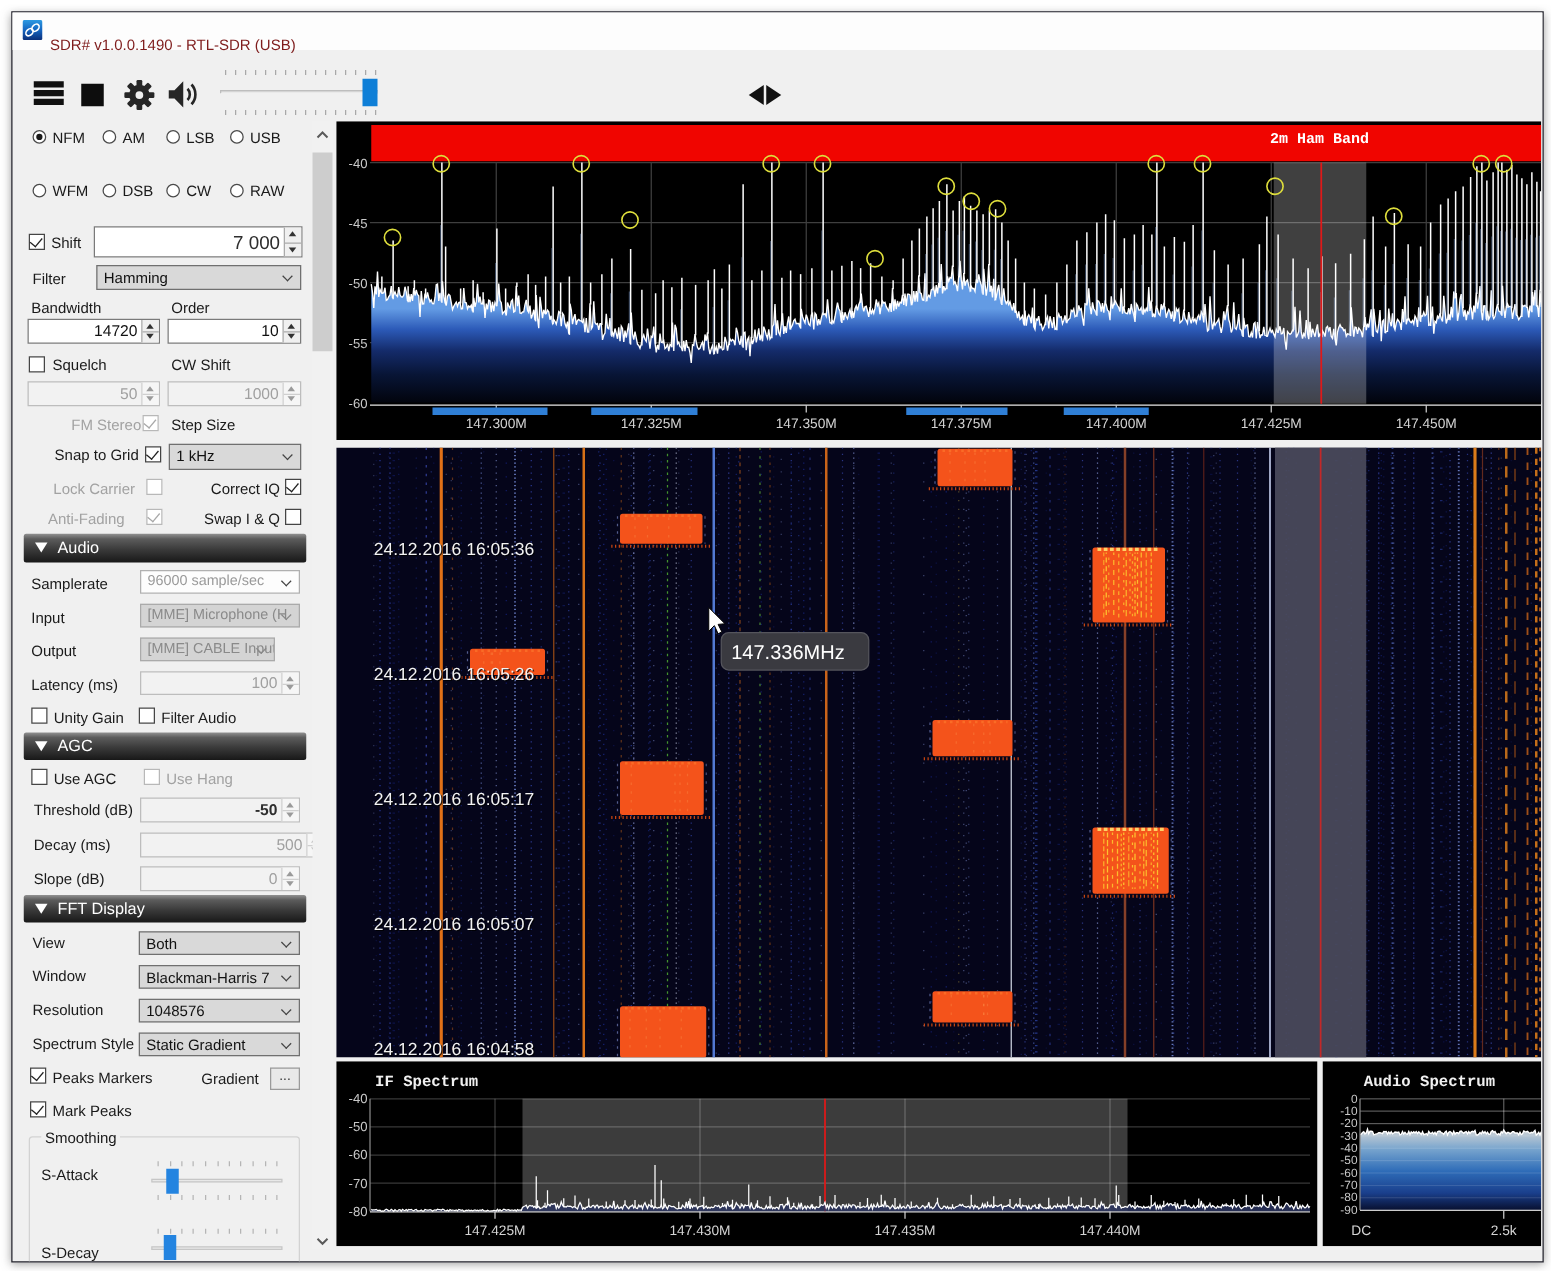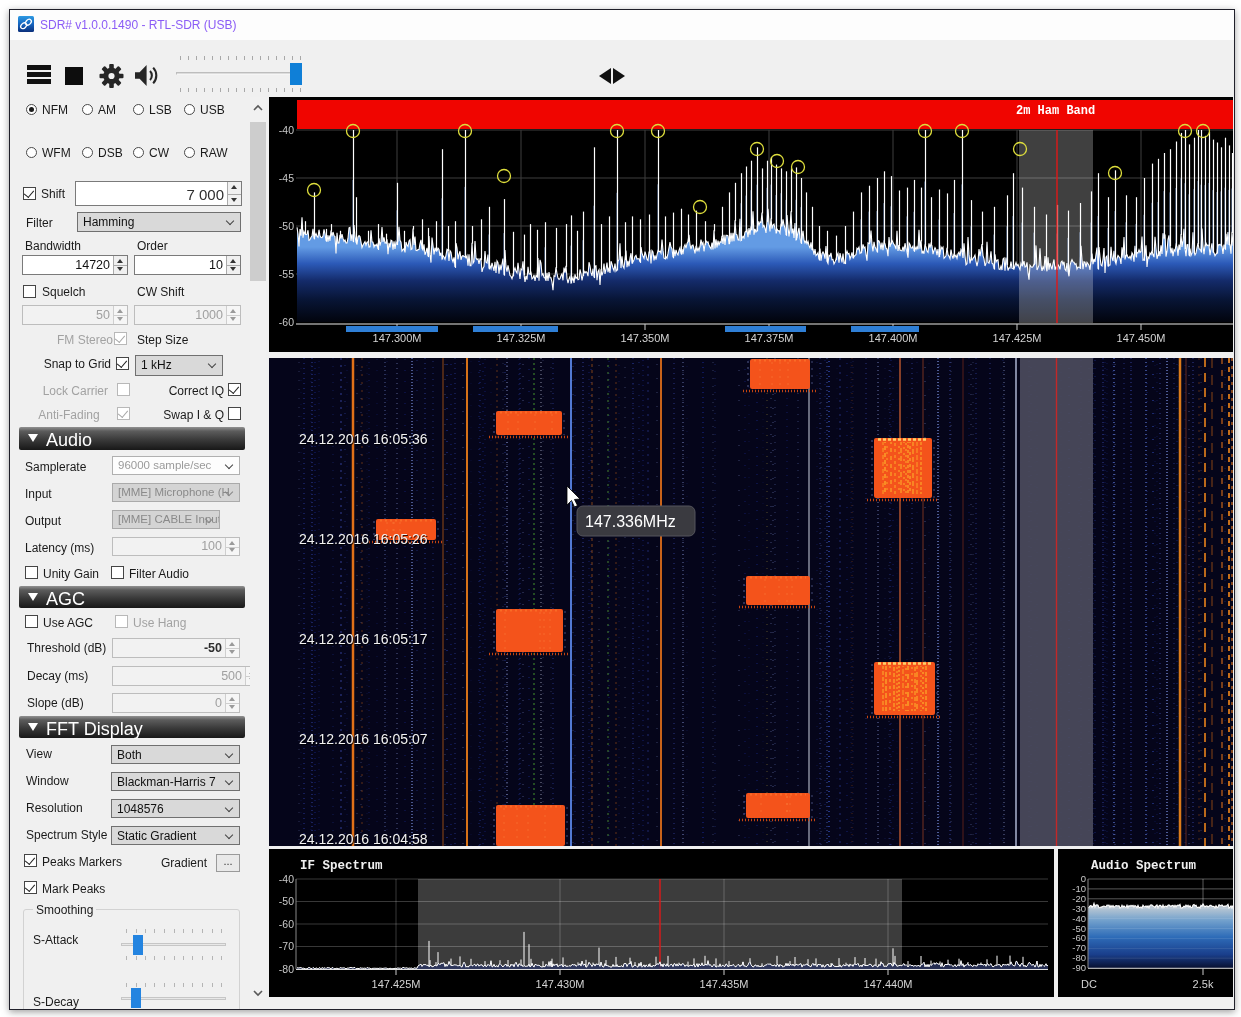--- a/index.html
+++ b/index.html
@@ -1,20 +1,20 @@
 <!DOCTYPE html>
 <html><head><meta charset="utf-8"><title>SDR#</title><style>
 *{margin:0;padding:0;box-sizing:border-box}
 html,body{width:1241px;height:1017px;overflow:hidden;background:#fff;font-family:"Liberation Sans",sans-serif}
 #stage{position:absolute;left:0;top:0;width:1241px;height:1017px}
 #win{position:absolute;left:9px;top:9px;width:1226px;height:1001px;background:#f0f0f0;border:1px solid #20202a;box-shadow:0 2px 7px rgba(80,80,80,.55)}
 #title{position:absolute;left:10px;top:10px;width:1224px;height:30px;background:#fdfdfd}
 #clip{position:absolute;left:0;top:0;width:1234px;height:1009px;overflow:hidden}
 .t{position:absolute;font-size:12px;color:#1b1b1b;white-space:nowrap}
-.hdr{position:absolute;left:19px;width:226px;background:linear-gradient(180deg,#919191 0,#5c5c5c 18%,#3a3a3a 55%,#181818 100%);border-radius:2px;color:#fff;font-size:18px}
+.hdr{position:absolute;left:19px;width:226px;background:linear-gradient(180deg,#919191 0,#5c5c5c 18%,#3a3a3a 55%,#181818 100%);border-radius:2px;color:#fff;font-size:13px}
 .hdr span.tri{position:absolute;left:9px;top:7px;width:0;height:0;border-left:5.5px solid transparent;border-right:5.5px solid transparent;border-top:8px solid #fff}
 .hdr span.ht{position:absolute;left:27px;top:4px}
 .cb{position:absolute;width:13px;height:13px;background:#fff;border:1px solid #454545}
 .cb.d{border-color:#b8b8b8}
 .cb.c:after{content:"";position:absolute;left:2.2px;top:-0.5px;width:4.5px;height:8px;border:solid #212121;border-width:0 1.6px 1.6px 0;transform:rotate(40deg)}
 .cb.d.c:after{border-color:#a8a8a8}
 .rb{position:absolute;width:11px;height:11px;background:#fff;border:1px solid #4a4a4a;border-radius:50%}
 .rb.c:after{content:"";position:absolute;left:2px;top:2px;width:5px;height:5px;border-radius:50%;background:#1a1a1a}
 .combo{position:absolute;background:#d9d9d9;border:1px solid #707070;font-size:12px;color:#111;overflow:hidden;white-space:nowrap}
 .combo .cx{position:absolute;left:5px;top:2px}
@@ -49,21 +49,21 @@
             <stop offset="0.5" stop-color="#1565c0"></stop>
             <stop offset="1" stop-color="#0b2f7a"></stop>
           </linearGradient>
         </defs>
         <rect width="16" height="16" rx="1.5" fill="url(#ic)"></rect>
         <g fill="none" stroke="#fff" stroke-width="1.3">
           <ellipse cx="5.6" cy="9.8" rx="3.3" ry="2.4" transform="rotate(-45 5.6 9.8)"></ellipse>
           <ellipse cx="10.4" cy="6.2" rx="3.3" ry="2.4" transform="rotate(-45 10.4 6.2)"></ellipse>
         </g>
       </svg>
-      <div class="t" style="left:40px;top:18px;color:#8b5cf6">SDR# v1.0.0.1490 - RTL-SDR (USB)</div>
+      <div class="t" style="left:40px;top:29px;color:#7f1d1d">SDR# v1.0.0.1490 - RTL-SDR (USB)</div>
       <div style="position:absolute;left:27px;top:65px;width:24px;height:5px;background:#111"></div>
       <div style="position:absolute;left:27px;top:72px;width:24px;height:5px;background:#111"></div>
       <div style="position:absolute;left:27px;top:79px;width:24px;height:5px;background:#111"></div>
       <div style="position:absolute;left:65px;top:67px;width:18px;height:18px;background:#0d0d0d"></div>
       <svg style="position:absolute;left:98px;top:63px" width="27" height="26" viewBox="0 0 27 26">
         <g fill="#262626">
           <circle cx="13.5" cy="13" r="8.2"></circle>
           <rect x="11.2" y="1" width="4.6" height="6" rx="1" transform="rotate(0 13.5 13)"></rect>
           <rect x="11.2" y="1" width="4.6" height="6" rx="1" transform="rotate(45 13.5 13)"></rect>
           <rect x="11.2" y="1" width="4.6" height="6" rx="1" transform="rotate(90 13.5 13)"></rect>
@@ -177,21 +177,21 @@
         <span class="sbtn">
           <i class="up"></i>
           <i class="dn"></i>
         </span>
       </div>
       <div class="lbl d" style="top:333px;left:35px;width:78px;text-align:right">FM Stereo</div>
       <div class="cb c d" style="left:114px;top:332px"></div>
       <div class="lbl" style="left:137px;top:333px">Step Size</div>
       <div class="lbl" style="top:357px;left:30px;width:81px;text-align:right">Snap to Grid</div>
       <div class="cb c" style="left:116px;top:357px"></div>
-      <div class="combo" style="left:135px;top:355px;width:88px;height:21px">
+      <div class="combo" style="left:135px;top:355px;width:106px;height:21px">
         <span class="cx">1 kHz</span>
         <span class="ch"></span>
       </div>
       <div class="lbl d" style="top:384px;left:30px;width:78px;text-align:right">Lock Carrier</div>
       <div class="cb d" style="left:117px;top:383px"></div>
       <div class="lbl" style="top:384px;left:140px;width:84px;text-align:right">Correct IQ</div>
       <div class="cb c" style="left:228px;top:383px"></div>
       <div class="lbl d" style="top:408px;left:30px;width:78px;text-align:center">Anti-Fading</div>
       <div class="cb c d" style="left:117px;top:407px"></div>
       <div class="lbl" style="top:408px;left:140px;width:84px;text-align:right">Swap I &amp; Q</div>

